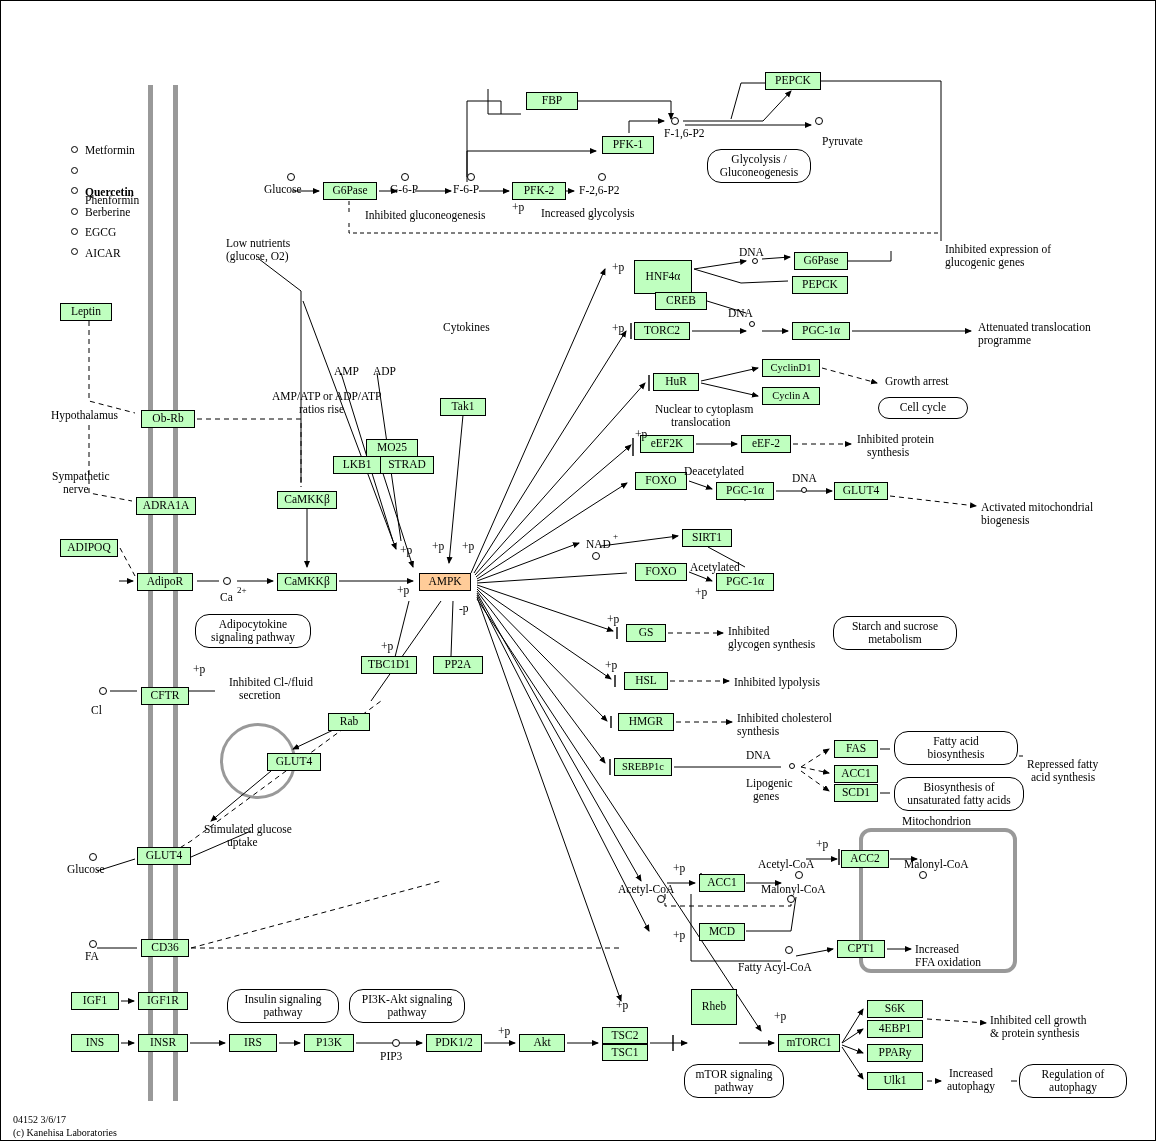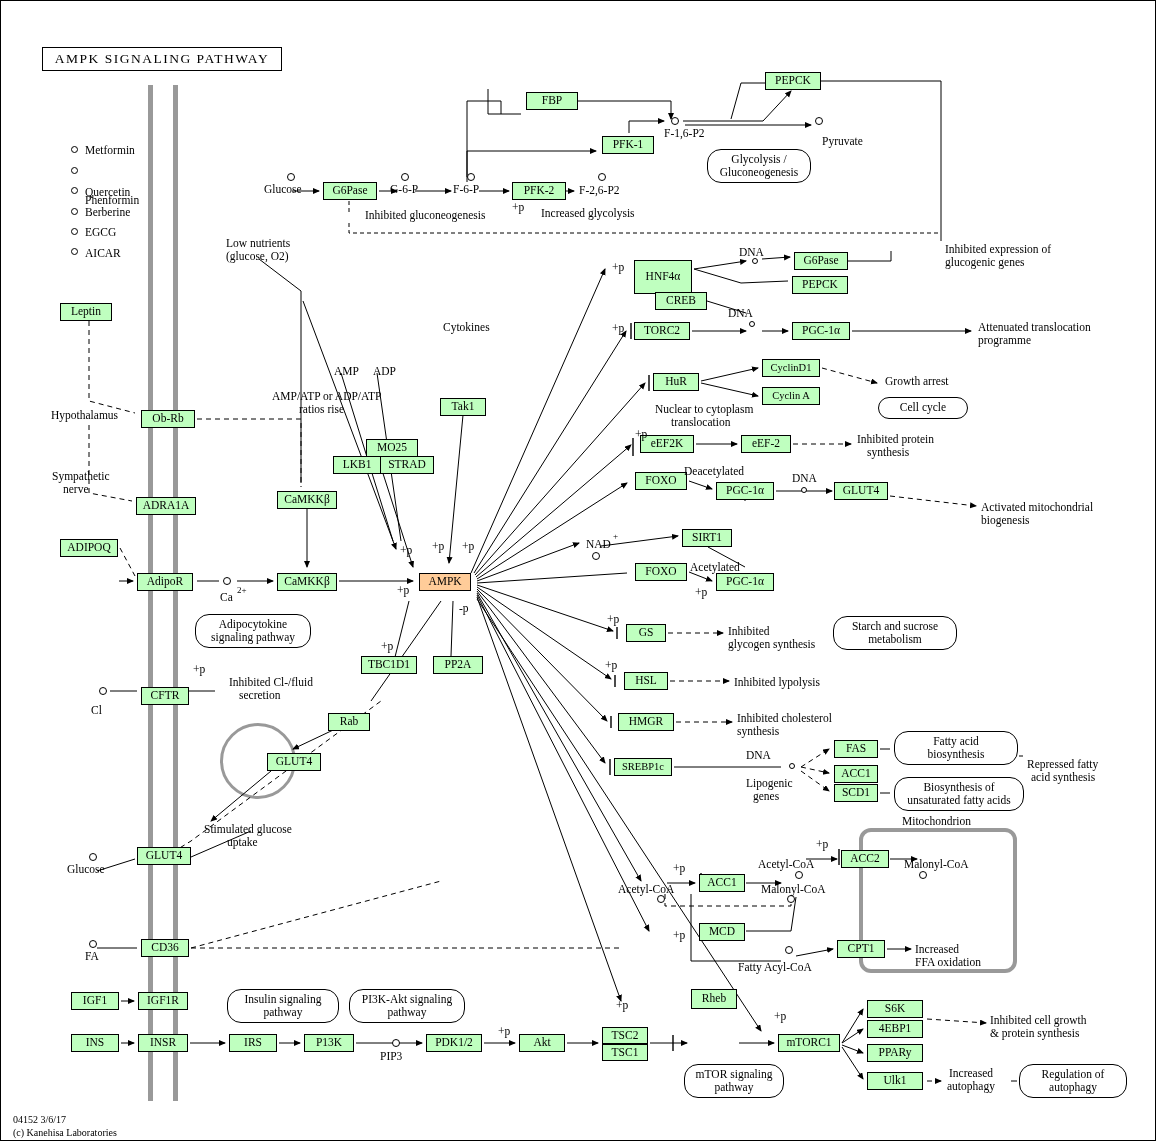--- a/index.html
+++ b/index.html
@@ -17,21 +17,20 @@
   .foot{position:absolute;font-size:10px;font-family:"Liberation Serif",serif;color:#000;}
   .membrane{position:absolute;background:#999;}
   .mito{position:absolute;border:4px solid #999;border-radius:12px;box-sizing:border-box;}
   .vesicle{position:absolute;border:3px solid #999;border-radius:50%;box-sizing:border-box;}
 </style>
 </head>
 <body>
 
 <div id="page">
 
-  <div class="titlebox" style="left:41px;top:46px;width:240px;height:24px;">AMPK  SIGNALING  PATHWAY</div>
 
   <div class="membrane" style="left:147px;top:84px;width:5px;height:1016px;"></div>
   <div class="membrane" style="left:172px;top:84px;width:5px;height:1016px;"></div>
   <div class="mito" style="left:858px;top:827px;width:158px;height:145px;"></div>
   <div class="vesicle" style="left:219px;top:722px;width:76px;height:76px;"></div>
 
   <svg class="layer" viewBox="0 0 1156 1141">
     <defs>
       <marker id="ar" markerWidth="7" markerHeight="7" refX="6" refY="3" orient="auto">
         <path d="M0,0 L7,3 L0,6 z" fill="#000"></path>
@@ -179,21 +178,21 @@
 
   <div class="bullet" style="left:70px;top:145px;"></div>
   <div class="bullet" style="left:70px;top:166px;"></div>
   <div class="bullet" style="left:70px;top:186px;"></div>
   <div class="bullet" style="left:70px;top:207px;"></div>
   <div class="bullet" style="left:70px;top:227px;"></div>
   <div class="bullet" style="left:70px;top:247px;"></div>
 
   <div class="lbl" style="left:84px;top:143px;">Metformin</div>
   <div class="lbl" style="left:84px;top:169px;margin-top:24px;">Phenformin</div>
-  <div class="lbl" style="left:84px;top:185px;">Quercetin</div>
+  <div class="lbl" style="left:84px;top:185px;font-weight:bold;">Quercetin</div>
   <div class="lbl" style="left:84px;top:205px;">Berberine</div>
   <div class="lbl" style="left:84px;top:225px;">EGCG</div>
   <div class="lbl" style="left:84px;top:246px;">AICAR</div>
 
   <div class="circ" style="left:286px;top:172px;"></div>
   <div class="circ" style="left:400px;top:172px;"></div>
   <div class="circ" style="left:466px;top:172px;"></div>
   <div class="circ" style="left:597px;top:172px;"></div>
   <div class="circ" style="left:670px;top:116px;"></div>
   <div class="circ" style="left:814px;top:116px;"></div>
@@ -270,21 +269,21 @@
   <div class="gene" style="left:137px;top:991px;width:50px;height:18px;">IGF1R</div>
   <div class="gene" style="left:601px;top:1026px;width:46px;height:17px;">TSC2</div>
   <div class="gene" style="left:866px;top:1019px;width:56px;height:18px;">4EBP1</div>
   <div class="gene" style="left:70px;top:1033px;width:48px;height:18px;">INS</div>
   <div class="gene" style="left:137px;top:1033px;width:50px;height:18px;">INSR</div>
   <div class="gene" style="left:228px;top:1033px;width:48px;height:18px;">IRS</div>
   <div class="gene" style="left:303px;top:1033px;width:50px;height:18px;">P13K</div>
   <div class="gene" style="left:425px;top:1033px;width:56px;height:18px;">PDK1/2</div>
   <div class="gene" style="left:518px;top:1033px;width:46px;height:18px;">Akt</div>
   <div class="gene" style="left:601px;top:1043px;width:46px;height:17px;">TSC1</div>
-  <div class="gene" style="left:690px;top:988px;width:46px;height:20px;">Rheb</div>
+  <div class="gene" style="left:690px;top:988px;width:46px;height:36px;">Rheb</div>
   <div class="gene" style="left:777px;top:1033px;width:62px;height:18px;">mTORC1</div>
   <div class="gene" style="left:866px;top:1043px;width:56px;height:18px;">PPARy</div>
   <div class="gene" style="left:866px;top:1071px;width:56px;height:18px;">Ulk1</div>
 
   <div class="round" style="left:706px;top:148px;width:104px;height:34px;">
       <span style="white-space:pre-line">Glycolysis /
 Gluconeogenesis</span>
     </div>
   <div class="round" style="left:877px;top:396px;width:90px;height:22px;">
       <span style="white-space:pre-line">Cell cycle</span>

